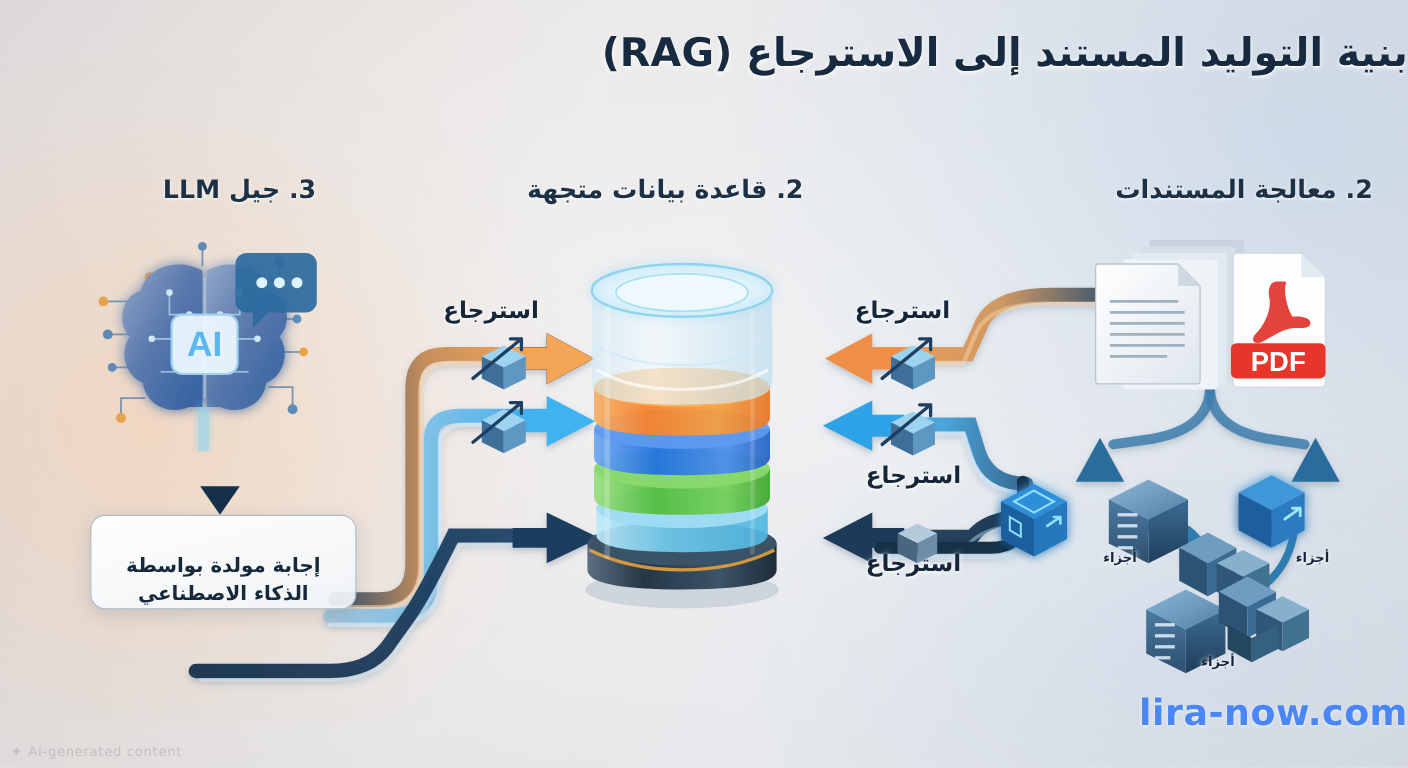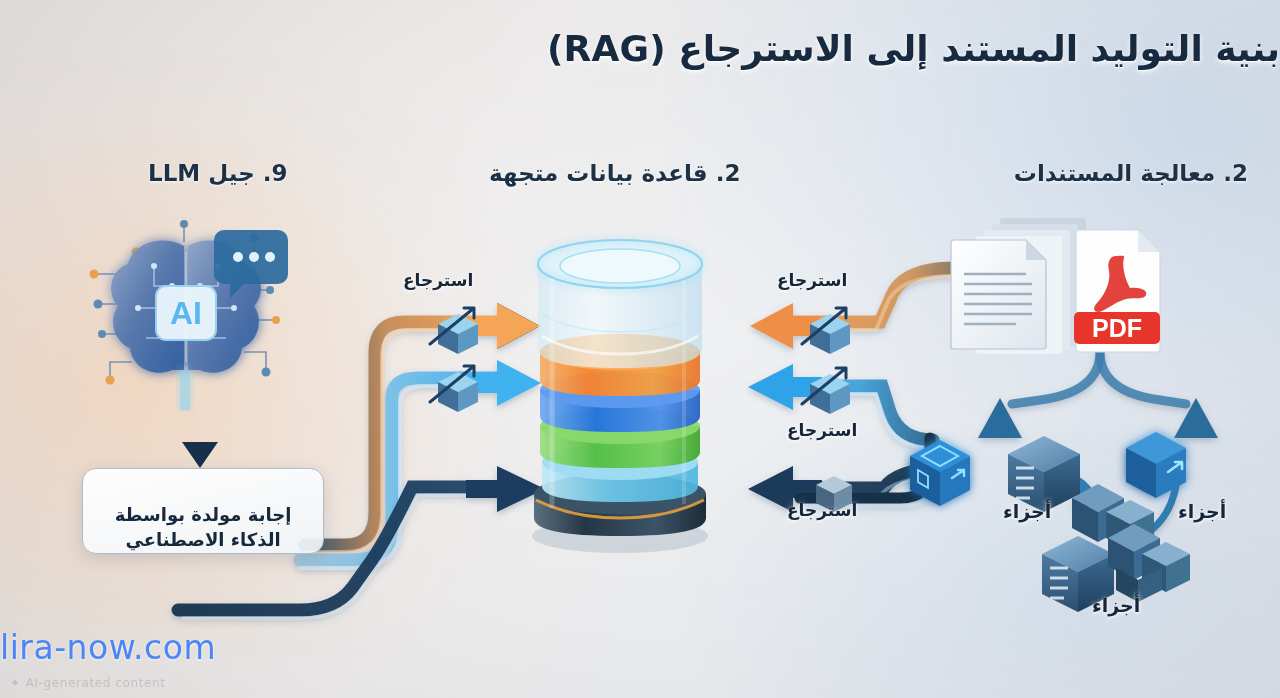--- a/index.html
+++ b/index.html
@@ -31,43 +31,43 @@
     font-size:36px;font-weight:700;color:#172a3f;direction:rtl;
     letter-spacing:.2px;line-height:1.25;
     text-shadow:0 2px 5px rgba(255,255,255,.85),0 1px 0 rgba(255,255,255,.9);
     margin-left:40px;
   }
 
   
   .sec{position:absolute;font-size:23px;font-weight:700;color:#1d3146;direction:rtl;white-space:nowrap;
        text-shadow:0 1px 3px rgba(255,255,255,.9);}
   #sec1{right:32px;top:160px;}
-  #sec2{left:489px;top:160px;}
+  #sec2{left:479px;top:160px;}
   #sec3{left:148px;top:160px;}
 
   
   .lbl{position:absolute;direction:rtl;white-space:nowrap;font-weight:700;color:#15263a;
        text-shadow:0 1px 3px rgba(255,255,255,.92),0 0 6px rgba(255,255,255,.6);}
-  .lbl-retr{font-size:17px;}
-  .lbl-chunk{font-size:19px;}
+  .lbl-retr{font-size:21px;}
+  .lbl-chunk{font-size:12px;}
 
   
   .answer-box{
     position:absolute;left:82px;top:468px;width:240px;height:84px;
     border-radius:14px;border:1.6px solid #aebcc9;
     background:linear-gradient(165deg,rgba(255,255,255,.96),rgba(241,245,249,.92));
     box-shadow:0 5px 16px rgba(90,105,125,.22),inset 0 1px 0 rgba(255,255,255,.95);
     display:flex;align-items:flex-end;justify-content:center;text-align:center;
   }
   .answer-text{direction:rtl;font-size:18px;font-weight:700;color:#16283c;line-height:1.38;padding:0 10px;}
 
   
   .site{
-    position:absolute;left:0;right:0;top:628px;text-align:left;
-    font-size:33px;color:#4a86f7;font-weight:400;letter-spacing:.5px;
+    position:absolute;left:0;right:0;top:628px;text-align:right;
+    font-size:33px;color:#4a86f7;font-weight:700;letter-spacing:.5px;
     text-shadow:0 1px 3px rgba(255,255,255,.7);
   }
   .wm{position:absolute;left:10px;bottom:8px;font-size:12px;color:rgba(120,120,130,.28);
       letter-spacing:.6px;display:flex;align-items:center;gap:5px;}
 
   svg{display:block;}
   .layer{position:absolute;inset:0;pointer-events:none;}
 </style>
 </head>
 <body>
@@ -77,21 +77,21 @@
   <div class="bg-base"></div>
   <div class="bg-warm"></div>
   <div class="bg-cool"></div>
   <div class="bg-cool2"></div>
   <div class="bg-vig"></div>
 
   <div class="title">بنية التوليد المستند إلى الاسترجاع (RAG)</div>
 
   <div class="sec" id="sec1">2. معالجة المستندات</div>
   <div class="sec" id="sec2">2. قاعدة بيانات متجهة</div>
-  <div class="sec" id="sec3">9. جيل LLM</div>
+  <div class="sec" id="sec3">3. جيل LLM</div>
 
   <svg class="layer" width="1280" height="698" viewBox="0 0 1280 698">
     <defs>
       <linearGradient id="gOr" x1="0" y1="0" x2="1" y2="0">
         <stop offset="0%" stop-color="#294863"></stop>
           <stop offset="42%" stop-color="#c78a53"></stop>
           <stop offset="100%" stop-color="#f6a44d"></stop>
       </linearGradient>
       <linearGradient id="gOrL" x1="1" y1="0" x2="0" y2="0">
         <stop offset="0%" stop-color="#2d4a66"></stop>
@@ -362,21 +362,21 @@
   </div>
 
   <svg style="position:absolute;left:168px;top:398px;width:70px;height:72px;">
     <path d="M32 0 L32 44 L14 44 L32 70 L50 44 L32 44" fill="#16304a"></path>
   </svg>
 
   <div class="answer-box">
     <div class="answer-text">إجابة مولدة بواسطة الذكاء الاصطناعي</div>
   </div>
 
-  <div style="position:absolute;left:940px;top:212px;width:230px;height:145px;">
+  <div style="position:absolute;left:985px;top:212px;width:230px;height:145px;">
     <svg width="230" height="145" viewBox="0 0 230 145">
       <defs>
         <linearGradient id="pg" x1="0" y1="0" x2="1" y2="1">
           <stop offset="0%" stop-color="#ffffff"></stop>
             <stop offset="100%" stop-color="#dfe6ee"></stop>
         </linearGradient>
       </defs>
 
       <g>
         <rect x="60" y="6" width="86" height="124" rx="3" fill="#c9d4de"></rect>

